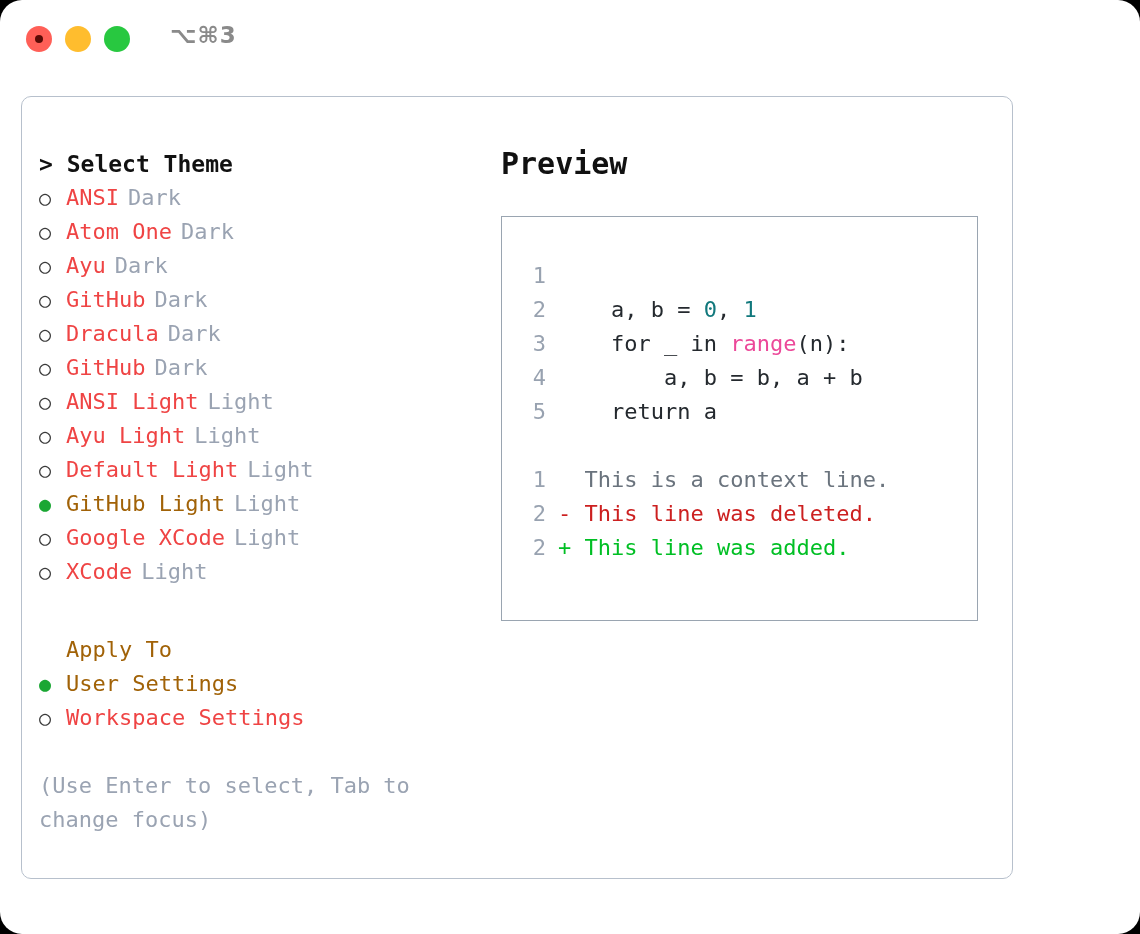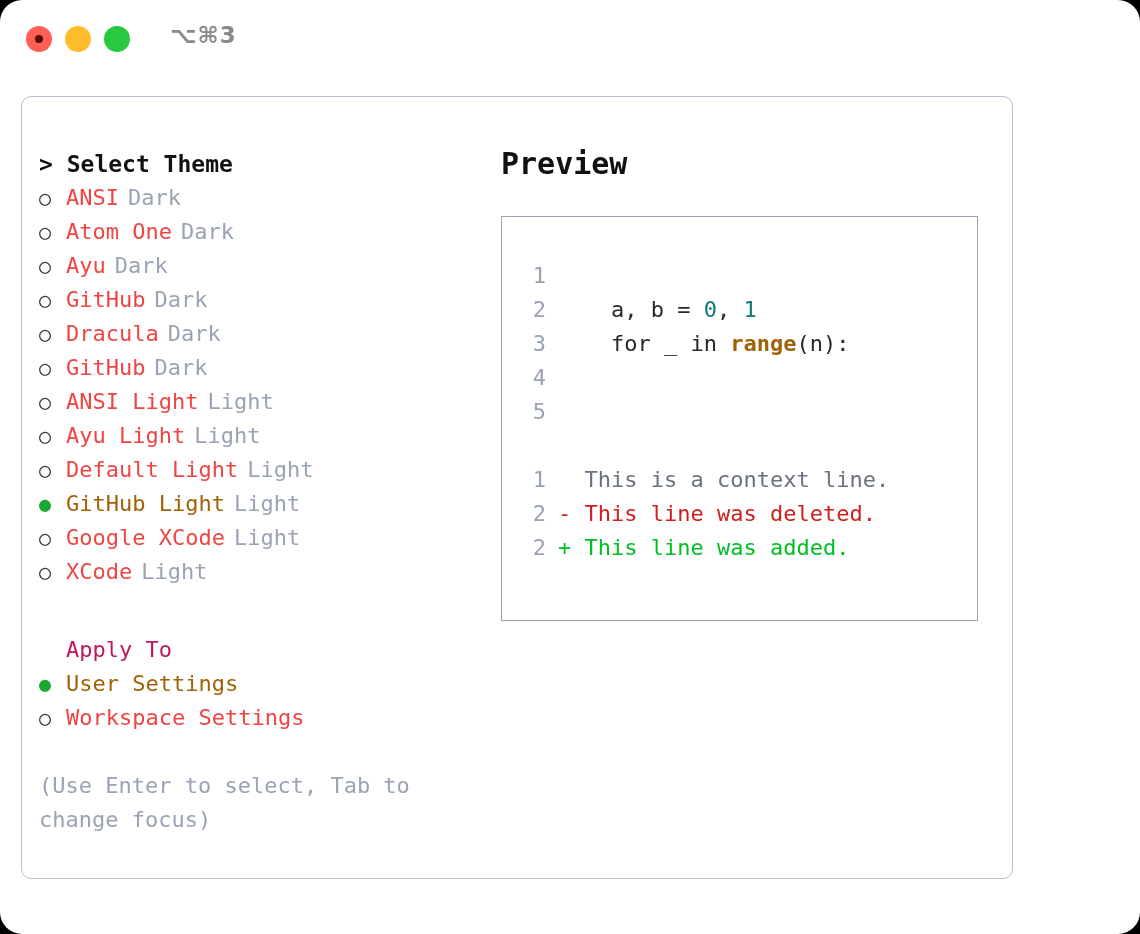--- a/index.html
+++ b/index.html
@@ -124,21 +124,21 @@
   }
   .row .label { color: #ef4444; }
   .row.selected .label { color: #a16207; }
   .variant {
     color: #9aa3b2;
     padding-left: 9px;
   }
 
   .apply-header {
     font-size: 22px;
-    color: #be185d;
+    color: #a16207;
     line-height: 34px;
     padding-left: 27px;
     white-space: pre;
   }
 
   .spacer-lg { height: 44px; }
   .spacer-md { height: 34px; }
 
   .hint {
     font-size: 22px;
@@ -181,21 +181,21 @@
     width: 26px;
     flex: none;
     text-align: right;
     color: #98a2b0;
     padding-right: 12px;
   }
   .code-text { color: #24292e; }
 
   .tok-fn   { color: #a01010; }
   .tok-num  { color: #11787c; }
-  .tok-call { color: #a16207; font-weight: bold; }
+  .tok-call { color: #ec4899; }
 
   .diff-gap { height: 34px; }
   .diff-ctx { color: #6a737d; }
   .diff-del { color: #cc2020; }
   .diff-add { color: #00bf24; }
 </style>
 </head>
 <body>
 
 <div class="window">
@@ -309,23 +309,25 @@
             <div class="code-line">
               <span class="lineno">2</span>
               <span class="code-text"><span>    a, b = </span><span class="tok-num">0</span><span>, </span><span class="tok-num">1</span></span>
             </div>
             <div class="code-line">
               <span class="lineno">3</span>
               <span class="code-text"><span>    for _ in </span><span class="tok-call">range</span><span>(n):</span></span>
             </div>
             <div class="code-line">
               <span class="lineno">4</span>
+              <span class="code-text">        a, b = b, a + b</span>
             </div>
             <div class="code-line">
               <span class="lineno">5</span>
+              <span class="code-text">    return a</span>
             </div>
           </div>
 
           <div class="diff-gap"></div>
 
           <div>
             <div class="code-line">
               <span class="lineno">1</span>
               <span class="diff-ctx">  This is a context line.</span>
             </div>

